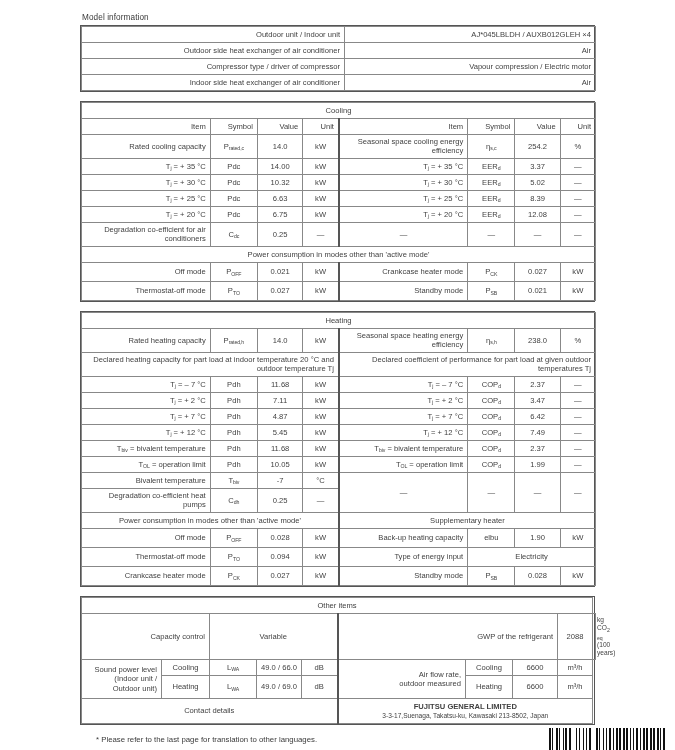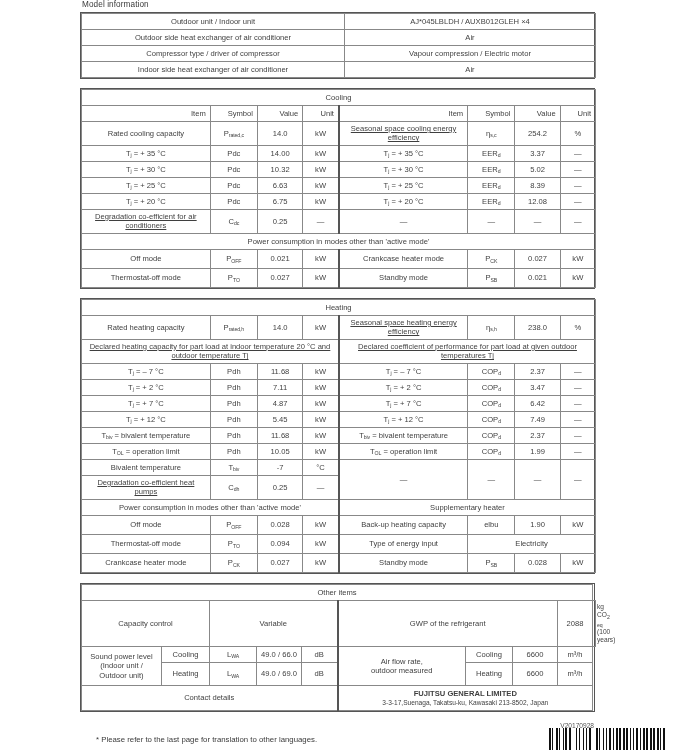--- a/index.html
+++ b/index.html
@@ -17,21 +17,21 @@
   }
   .page {
     position: absolute;
     left: 80px;
     top: 0;
     width: 515px;
   }
   .section-caption {
     font-size: 8.2px;
     color: #3a3a3a;
-    padding: 0 0 3px 2px;
+    padding: 13px 0 3px 2px;
     letter-spacing: 0.1px;
   }
   table.tbl {
     width: 515px;
     border-collapse: collapse;
     table-layout: fixed;
     font-size: 7.6px;
     color: #3f3f3f;
   }
   table.tbl td {
@@ -39,37 +39,37 @@
     padding: 2px 4px;
     vertical-align: middle;
     line-height: 1.25;
     height: 11px;
   }
   .outer {
     border: 1.4px solid #555555;
     margin-bottom: 9px;
   }
   .ctr { text-align: center; }
-  .lft { text-align: center; }
+  .lft { text-align: right; }
   .bold { font-weight: bold; }
   .hdr { text-align: right; }
   .bandrow td {
     text-align: center;
     height: 12px;
   }
   .thickleft { border-left: 2.2px solid #555555 !important; }
   sub {
     font-size: 5.2px;
     vertical-align: baseline;
     position: relative;
     top: 1.6px;
     letter-spacing: -0.1px;
   }
   .sm { font-size: 6.6px; line-height: 1.2; }
-  .two-line { line-height: 1.3; text-decoration: underline; }
+  .two-line { line-height: 1.3; }
   .footer-note {
     position: absolute;
     left: 96px;
     top: 735px;
     font-size: 7.8px;
     color: #3a3a3a;
   }
   .version {
     text-align: right;
     font-size: 6.6px;

